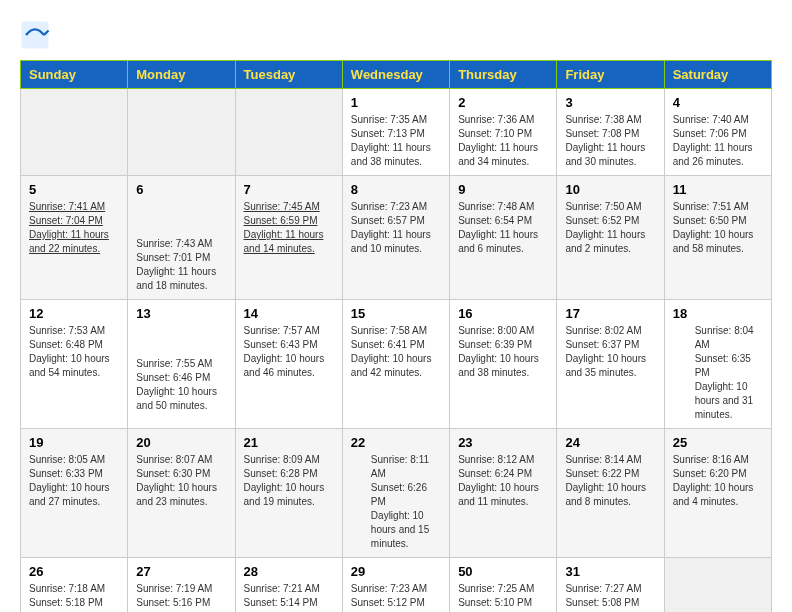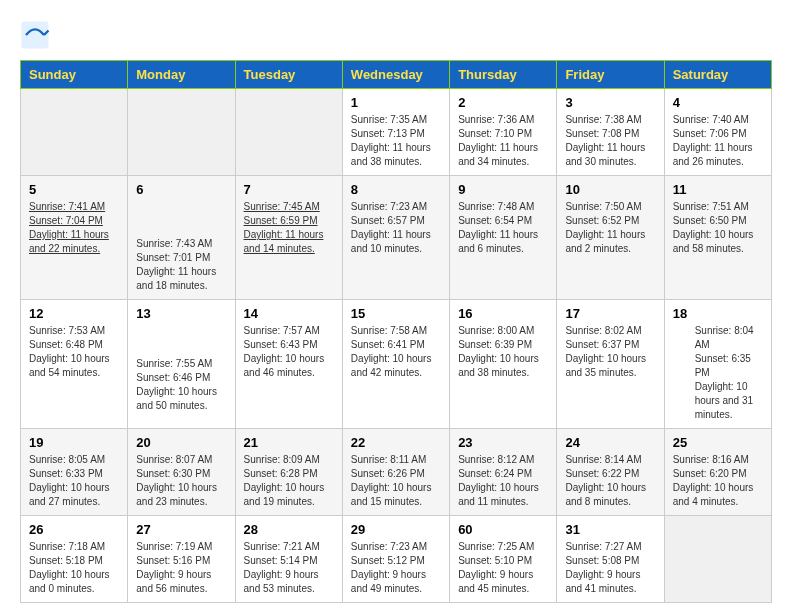--- a/index.html
+++ b/index.html
@@ -251,21 +251,21 @@
 Daylight: 10 hours and 23 minutes.</div>
         </td>
         <td>
           <div class="day-num">21</div>
           <div class="day-info" style="white-space: pre-line;">Sunrise: 8:09 AM
 Sunset: 6:28 PM
 Daylight: 10 hours and 19 minutes.</div>
         </td>
         <td>
           <div class="day-num">22</div>
-          <div class="day-info" style="white-space: pre-line;">Sunrise: 8:11 AM
+          <div class="day-info" style="white-space: pre-line; margin-left: 20px;">Sunrise: 8:11 AM
 Sunset: 6:26 PM
 Daylight: 10 hours and 15 minutes.</div>
         </td>
         <td>
           <div class="day-num">23</div>
           <div class="day-info" style="white-space: pre-line;">Sunrise: 8:12 AM
 Sunset: 6:24 PM
 Daylight: 10 hours and 11 minutes.</div>
         </td>
         <td>
@@ -300,21 +300,21 @@
 Sunset: 5:14 PM
 Daylight: 9 hours and 53 minutes.</div>
         </td>
         <td>
           <div class="day-num">29</div>
           <div class="day-info" style="white-space: pre-line;">Sunrise: 7:23 AM
 Sunset: 5:12 PM
 Daylight: 9 hours and 49 minutes.</div>
         </td>
         <td>
-          <div class="day-num">60</div>
+          <div class="day-num">50</div>
           <div class="day-info" style="white-space: pre-line;">Sunrise: 7:25 AM
 Sunset: 5:10 PM
 Daylight: 9 hours and 45 minutes.</div>
         </td>
         <td>
           <div class="day-num">31</div>
           <div class="day-info" style="white-space: pre-line;">Sunrise: 7:27 AM
 Sunset: 5:08 PM
 Daylight: 9 hours and 41 minutes.</div>
         </td>

